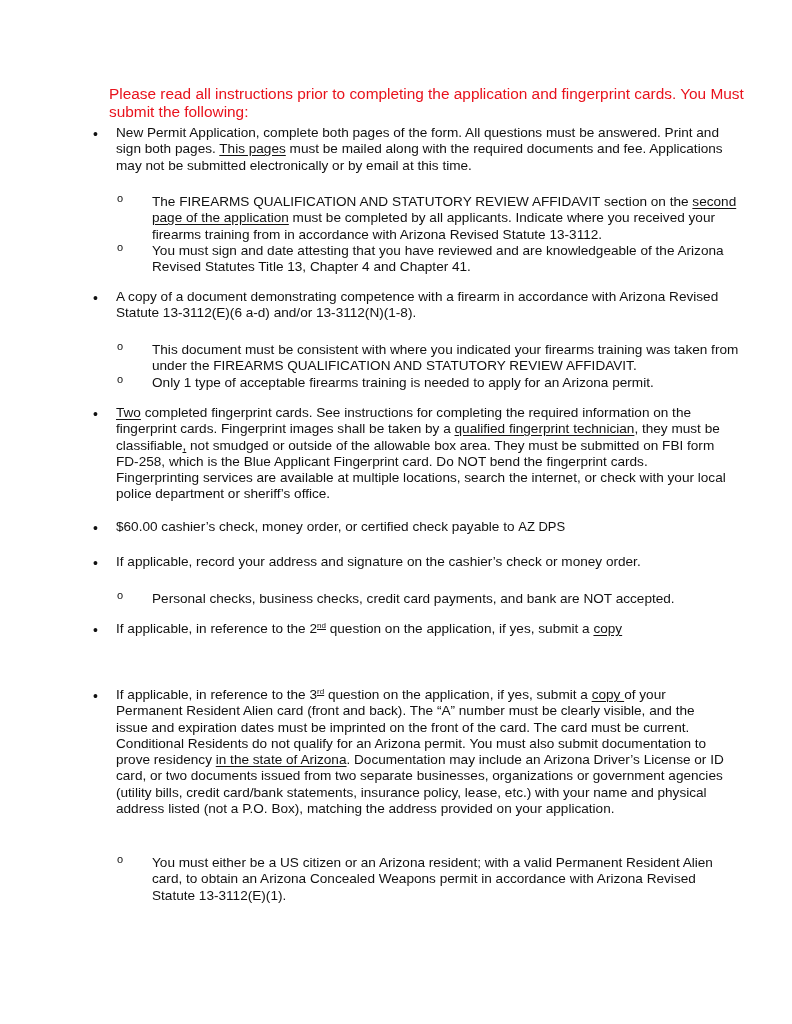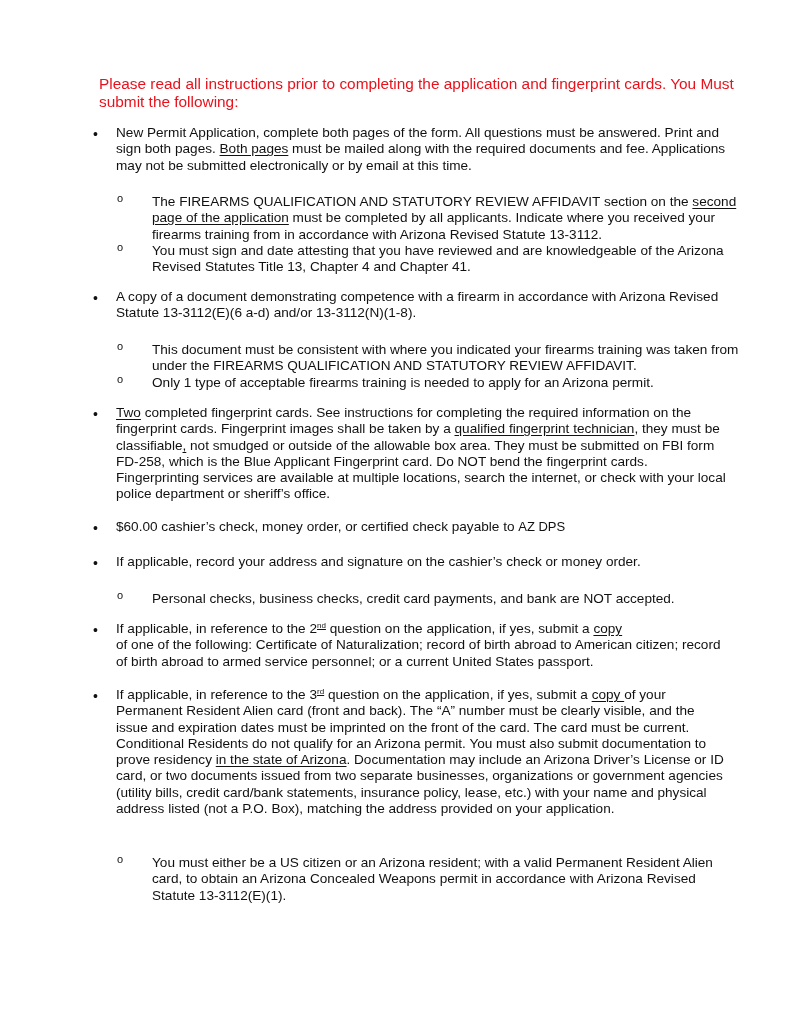--- a/index.html
+++ b/index.html
@@ -3,21 +3,21 @@
 <meta charset="utf-8">
 <style>
   html, body { margin: 0; padding: 0; background: #ffffff; }
   body {
     width: 792px; height: 1024px; position: relative; overflow: hidden;
     font-family: "Liberation Sans", sans-serif; color: #111111;
   }
   .page { position: absolute; left: 0; top: 0; width: 792px; height: 1024px; }
   .header {
     position: absolute; left: 93px; top: 69px; width: 640px;
-    color: #e8121c; font-size: 15.4px; line-height: 18px; margin: 6px;
+    color: #e8121c; font-size: 15.4px; line-height: 18px; margin: 16px;
   }
   .item { position: absolute; left: 0; width: 792px; }
   .bullet {
     position: absolute; left: 93px; font-size: 14px; line-height: 16.2px;
   }
   .bullet::before { content: "\2022"; }
   .btext {
     position: absolute; left: 116px; width: 612px;
     font-size: 13.6px; line-height: 16.3px; margin: 0;
   }
@@ -35,21 +35,21 @@
 </style>
 </head>
 <body>
 
 <div class="page">
 
   <p class="header">Please read all instructions prior to completing the application and fingerprint cards. You Must submit the following:</p>
 
   <div class="item" style="top:125px">
     <span class="bullet" style="top:1px"></span>
-    <p class="btext"><span>New Permit Application, complete both pages of the form. All questions must be answered. Print and sign both pages. </span><u>Both pages</u><span> must be mailed along with the required documents and fee. Applications may not be submitted electronically or by email at this time.</span></p>
+    <p class="btext"><span>New Permit Application, complete both pages of the form. All questions must be answered. Print and sign both pages. </span><u>This pages</u><span> must be mailed along with the required documents and fee. Applications may not be submitted electronically or by email at this time.</span></p>
   </div>
   <div class="item" style="top:190px">
     <span class="sbullet"></span>
     <p class="stext"><span>The FIREARMS QUALIFICATION AND STATUTORY REVIEW AFFIDAVIT section on the </span><u>second page of the application</u><span> must be completed by all applicants. Indicate where you received your firearms training from in accordance with Arizona Revised Statute 13-3112.</span></p>
   </div>
   <div class="item" style="top:239px">
     <span class="sbullet"></span>
     <p class="stext">You must sign and date attesting that you have reviewed and are knowledgeable of the Arizona Revised Statutes Title 13, Chapter 4 and Chapter 41.</p>
   </div>
 
@@ -80,21 +80,21 @@
     <span class="bullet" style="top:1px"></span>
     <p class="btext">If applicable, record your address and signature on the cashier’s check or money order.</p>
   </div>
   <div class="item" style="top:587px">
     <span class="sbullet"></span>
     <p class="stext">Personal checks, business checks, credit card payments, and bank are NOT accepted.</p>
   </div>
 
   <div class="item" style="top:621px">
     <span class="bullet" style="top:1px"></span>
-    <p class="btext"><span>If applicable, in reference to the 2</span><sup>nd</sup><span> question on the application, if yes, submit a </span><u>copy</u><br><span> of one of the following: Certificate of Naturalization; record of birth abroad to American citizen; record of birth abroad to armed service personnel; or a current United States passport.</span></p>
+    <p class="btext"><span>If applicable, in reference to the 2</span><sup>nd</sup><span> question on the application, if yes, submit a </span><u>copy</u><br></p>
   </div>
 
   <div class="item" style="top:687px">
     <span class="bullet" style="top:1px"></span>
     <p class="btext"><span>If applicable, in reference to the 3</span><sup>rd</sup><span> question on the application, if yes, submit a </span><u>copy </u><span>of your Permanent Resident Alien card (front and back). The “A” number must be clearly visible, and the issue and expiration dates must be imprinted on the front of the card. The card must be current. Conditional Residents do not qualify for an Arizona permit. You must also submit documentation to prove residency </span><u>in the state of Arizona</u><span>. Documentation may include an Arizona Driver’s License or ID card, or two documents issued from two separate businesses, organizations or government agencies (utility bills, credit card/bank statements, insurance policy, lease, etc.) with your name and physical address listed (not a P.O. Box), matching the address provided on your application.</span></p>
   </div>
   <div class="item" style="top:851px">
     <span class="sbullet"></span>
     <p class="stext">You must either be a US citizen or an Arizona resident; with a valid Permanent Resident Alien card, to obtain an Arizona Concealed Weapons permit in accordance with Arizona Revised Statute 13-3112(E)(1).</p>
   </div>

